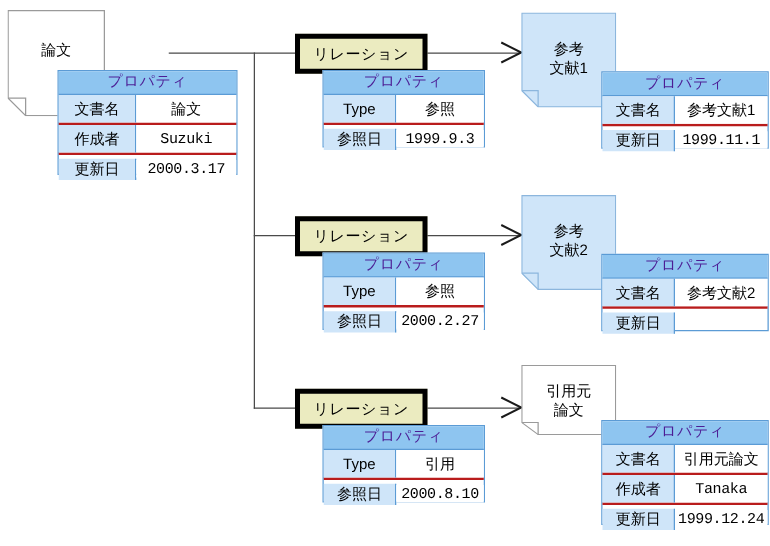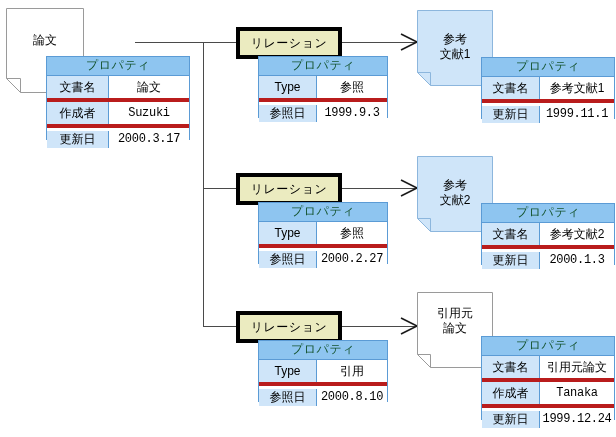--- a/index.html
+++ b/index.html
@@ -46,32 +46,32 @@
   
   .proptable {
     position: absolute;
     box-sizing: border-box;
     border: 1px solid #5b9bd5;
     background: #ffffff;
     border-collapse: collapse;
   }
   .proptable .thead {
     background: #8ec5f0;
-    color: #14532d;
+    color: #4c1d95;
     font-size: 12px;
     text-align: center;
     line-height: 17px;
     height: 18px;
     border-bottom: 1px solid #5b9bd5;
     letter-spacing: 0.5px;
   }
   .proptable .prow {
     display: flex;
     height: 22px;
-    border-bottom: 4px solid #b91c1c;
+    border-bottom: 2px solid #b91c1c;
   }
   .proptable .prow:last-child {
     border-bottom: none;
     align-items: center;
   }
   .proptable .pkey {
     background: #cfe5f9;
     color: #000000;
     font-size: 12px;
     display: flex;
@@ -232,40 +232,39 @@
     <div class="caption" style="top:37px;">文献2</div>
   </div>
   <div class="proptable" style="left:481px; top:203px; width:134px; height:62px;">
     <div class="thead">プロパティ</div>
     <div class="prow">
       <div class="pkey" style="width:58px;">文書名</div>
       <div class="pval jp">参考文献2</div>
     </div>
     <div class="prow">
       <div class="pkey" style="width:58px;">更新日</div>
-      <div class="pval">2000.1.3</div>
     </div>
   </div>
 
   <div class="relbox" style="left:236px; top:311px; width:106px; height:32px;">
     <span>リレーション</span>
   </div>
   <div class="proptable" style="left:258px; top:340px; width:130px; height:62px;">
     <div class="thead">プロパティ</div>
     <div class="prow">
       <div class="pkey" style="width:58px;">Type</div>
       <div class="pval jp">引用</div>
     </div>
     <div class="prow">
       <div class="pkey" style="width:58px;">参照日</div>
       <div class="pval">2000.8.10</div>
     </div>
   </div>
 
-  <div class="docshape white" style="left:417px; top:292px; width:76px; height:76px;">
+  <div class="docshape white" style="left:417px; top:292px; width:76px; height:56px;">
     <svg class="sheet" viewBox="0 0 76 76" preserveAspectRatio="none">
       <path d="M0.5,0.5 L75.5,0.5 L75.5,75.5 L13.5,75.5 L0.5,62.5 Z" fill="#ffffff" stroke="#9a9a9a" stroke-width="1"></path>
       <path d="M0.5,62.5 L13.5,62.5 L13.5,75.5" fill="none" stroke="#9a9a9a" stroke-width="1"></path>
     </svg>
     <div class="caption" style="top:14px;">引用元</div>
     <div class="caption" style="top:29px;">論文</div>
   </div>
   <div class="proptable" style="left:481px; top:336px; width:134px; height:84px;">
     <div class="thead">プロパティ</div>
     <div class="prow">

